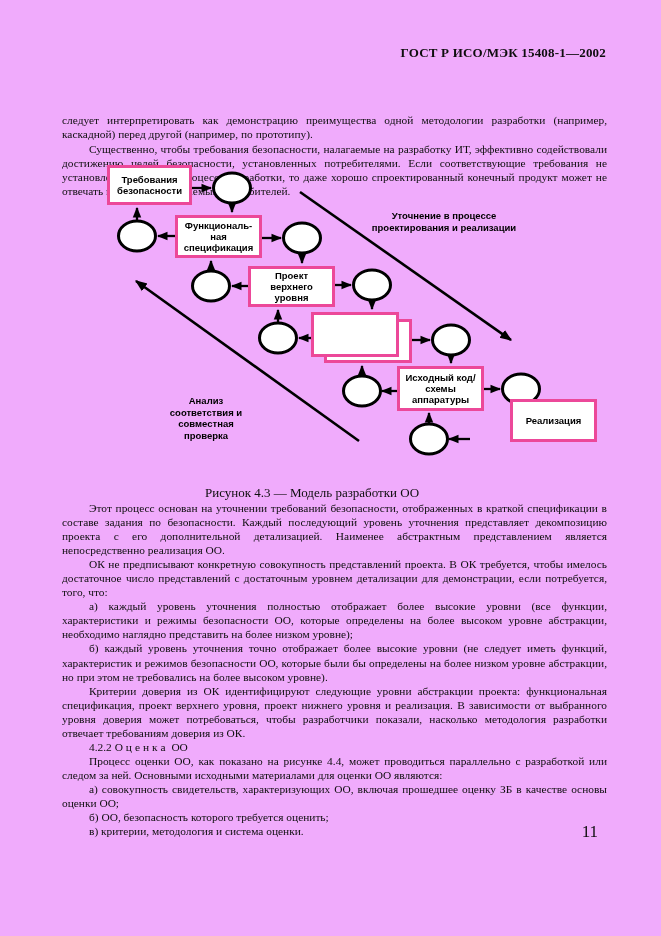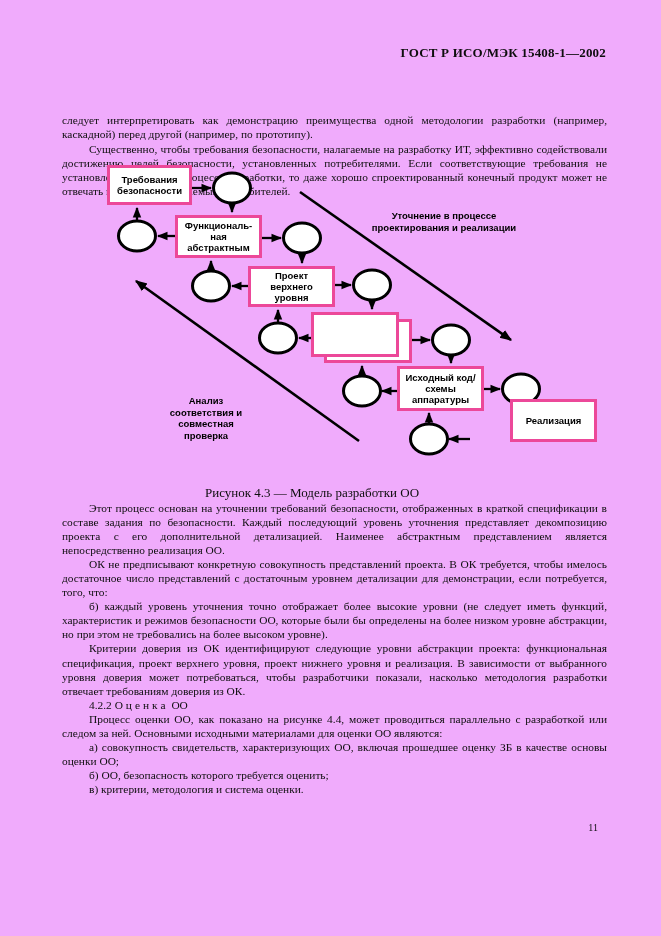--- a/index.html
+++ b/index.html
@@ -17,21 +17,21 @@
   .tb2 { top:501px; line-height:14.05px; }
   .tb p { margin:0; text-indent:27px; }
   .tb p.noindent { text-indent:0;margin-top:44px; }
   .h422 .spaced { letter-spacing:3px; }
   .fig-caption {
     position:absolute; left:62px; top:485px; width:500px;
     text-align:center; font-size:13px;
   }
   .pagenum {
     position:absolute; left:62px; top:822px; width:536px;
-    text-align:right; font-size:10px;
+    text-align:right; font-size:17px;
   }
   .diagram-svg { position:absolute; left:0; top:0; z-index:1; }
   .dbox {
     position:absolute; box-sizing:border-box; border:3px solid #ec4899; background:#fff;
     display:flex; align-items:center; justify-content:center; text-align:center;
     font-family:"Liberation Sans", sans-serif; font-weight:bold;
     font-size:9.5px; line-height:11px; white-space:pre-line; z-index:3; color:#000;
   }
   .dbox.back { z-index:2; }
   .dlabel {
@@ -110,40 +110,41 @@
       <line x1="359" y1="441" x2="136" y2="281" marker-end="url(#ah)"></line>
     </g>
   </svg>
 
   <div class="dbox back b-back"></div>
   <div class="dbox b-front"></div>
   <div class="dbox b-req">Требования
 безопасности</div>
   <div class="dbox b-fsp">Функциональ-
 ная
-абстрактным</div>
+спецификация</div>
   <div class="dbox b-hld">Проект
 верхнего
 уровня</div>
   <div class="dbox b-src">Исходный код/
 схемы
 аппаратуры</div>
   <div class="dbox b-impl">Реализация</div>
 
   <div class="dlabel l-ref">Уточнение в процессе
 проектирования и реализации</div>
   <div class="dlabel l-ana">Анализ
 соответствия и
 совместная проверка</div>
 
   <div class="fig-caption">Рисунок 4.3 — Модель разработки ОО</div>
 
   <div class="tb tb2">
     <p>Этот процесс основан на уточнении требований безопасности, отображенных в краткой спецификации в составе задания по безопасности. Каждый последующий уровень уточнения представляет декомпозицию проекта с его дополнительной детализацией. Наименее абстрактным представлением является непосредственно реализация ОО.</p>
     <p>ОК не предписывают конкретную совокупность представлений проекта. В ОК требуется, чтобы имелось достаточное число представлений с достаточным уровнем детализации для демонстрации, если потребуется, того, что:</p>
+    <p>а) каждый уровень уточнения полностью отображает более высокие уровни (все функции, характеристики и режимы безопасности ОО, которые определены на более высоком уровне абстракции, необходимо наглядно представить на более низком уровне);</p>
     <p>б) каждый уровень уточнения точно отображает более высокие уровни (не следует иметь функций, характеристик и режимов безопасности ОО, которые были бы определены на более низком уровне абстракции, но при этом не требовались на более высоком уровне).</p>
     <p>Критерии доверия из ОК идентифицируют следующие уровни абстракции проекта: функциональная спецификация, проект верхнего уровня, проект нижнего уровня и реализация. В зависимости от выбранного уровня доверия может потребоваться, чтобы разработчики показали, насколько методология разработки отвечает требованиям доверия из ОК.</p>
     <p class="h422"><span>4.2.2</span> <span class="spaced">Оценка</span> <span>ОО</span></p>
     <p>Процесс оценки ОО, как показано на рисунке 4.4, может проводиться параллельно с разработкой или следом за ней. Основными исходными материалами для оценки ОО являются:</p>
     <p>а) совокупность свидетельств, характеризующих ОО, включая прошедшее оценку ЗБ в качестве основы оценки ОО;</p>
     <p>б) ОО, безопасность которого требуется оценить;</p>
     <p>в) критерии, методология и система оценки.</p>
   </div>
 
   <div class="pagenum">11</div>

